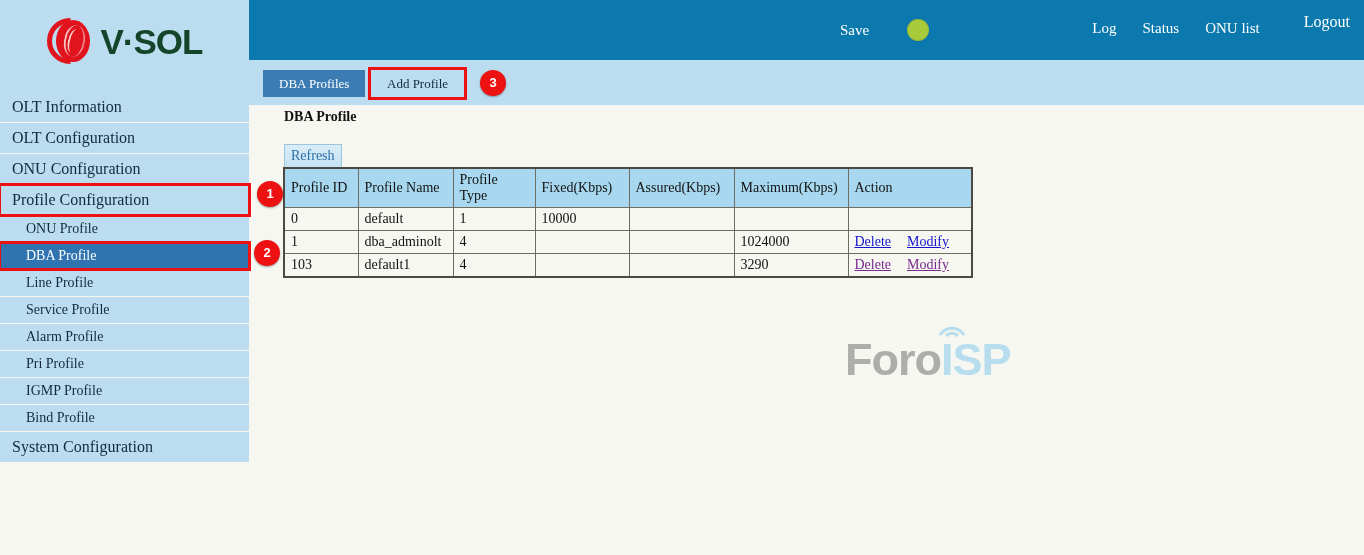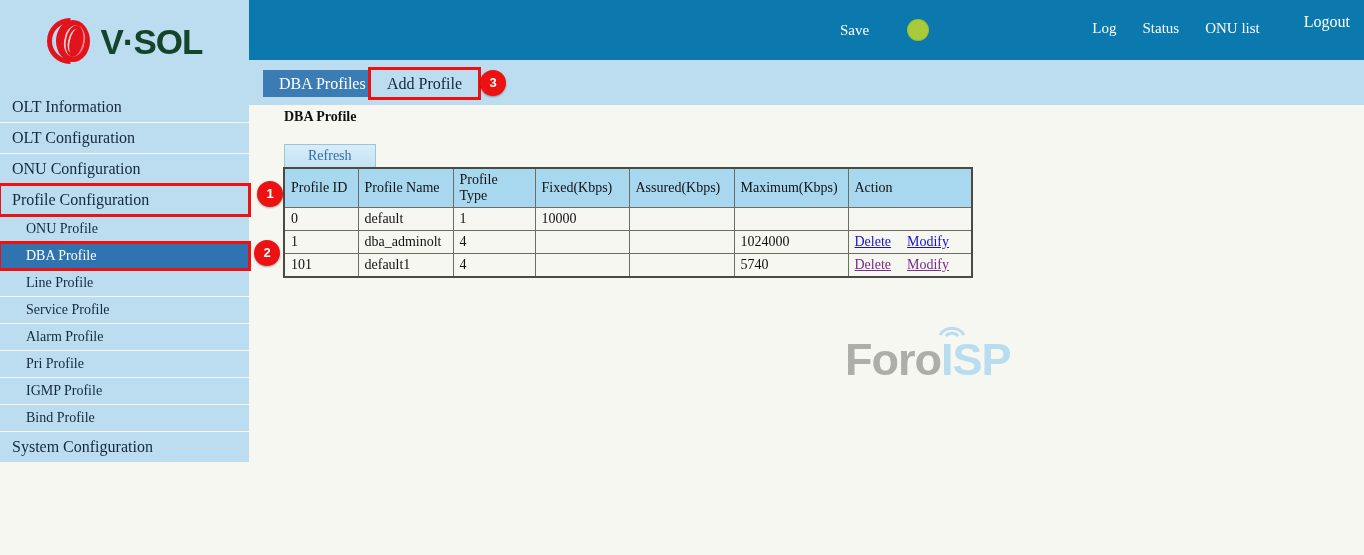--- a/index.html
+++ b/index.html
@@ -170,21 +170,21 @@
     position: absolute;
     left: 249px; top: 60px;
     width: 1115px; height: 45px;
     background: #bcddef;
   }
   .tab {
     position: absolute;
     top: 10px;
     height: 27px;
     line-height: 27px;
-    font-size: 16px;
+    font-size: 13px;
     padding: 0 16px;
     box-sizing: border-box;
     cursor: pointer;
     white-space: nowrap;
   }
   #tab-dba-profiles {
     left: 14px;
     background: #3a7cb3;
     color: #ffffff;
   }
@@ -207,21 +207,21 @@
     left: 35px; top: 4px;
     font-size: 14px;
     font-weight: bold;
     color: #111111;
   }
   #refresh-button {
     position: absolute;
     left: 35px; top: 39px;
     height: 37px;
     line-height: 21px;
-    padding: 0 23px;
+    padding: 0 6px;
     font-size: 14px;
     color: #2e6fa8;
     background: linear-gradient(#d9edf8, #b9dbef);
     border: 1px solid #9cc4dd;
     box-sizing: border-box;
     cursor: pointer;
     font-family: "Liberation Serif", serif;
   }
 
   
@@ -395,26 +395,26 @@
           <td>dba_adminolt</td>
           <td>4</td>
           <td></td>
           <td></td>
           <td>1024000</td>
           <td>
             <span class="act-link">Delete</span><span class="act-link">Modify</span>
           </td>
         </tr>
         <tr>
-          <td>101</td>
+          <td>103</td>
           <td>default1</td>
           <td>4</td>
           <td></td>
           <td></td>
-          <td>5740</td>
+          <td>3290</td>
           <td>
             <span class="act-link visited">Delete</span><span class="act-link visited">Modify</span>
           </td>
         </tr>
       </tbody>
     </table>
   </div>
 
   <div class="badge" id="badge-1">1</div>
   <div class="badge" id="badge-2">2</div>

